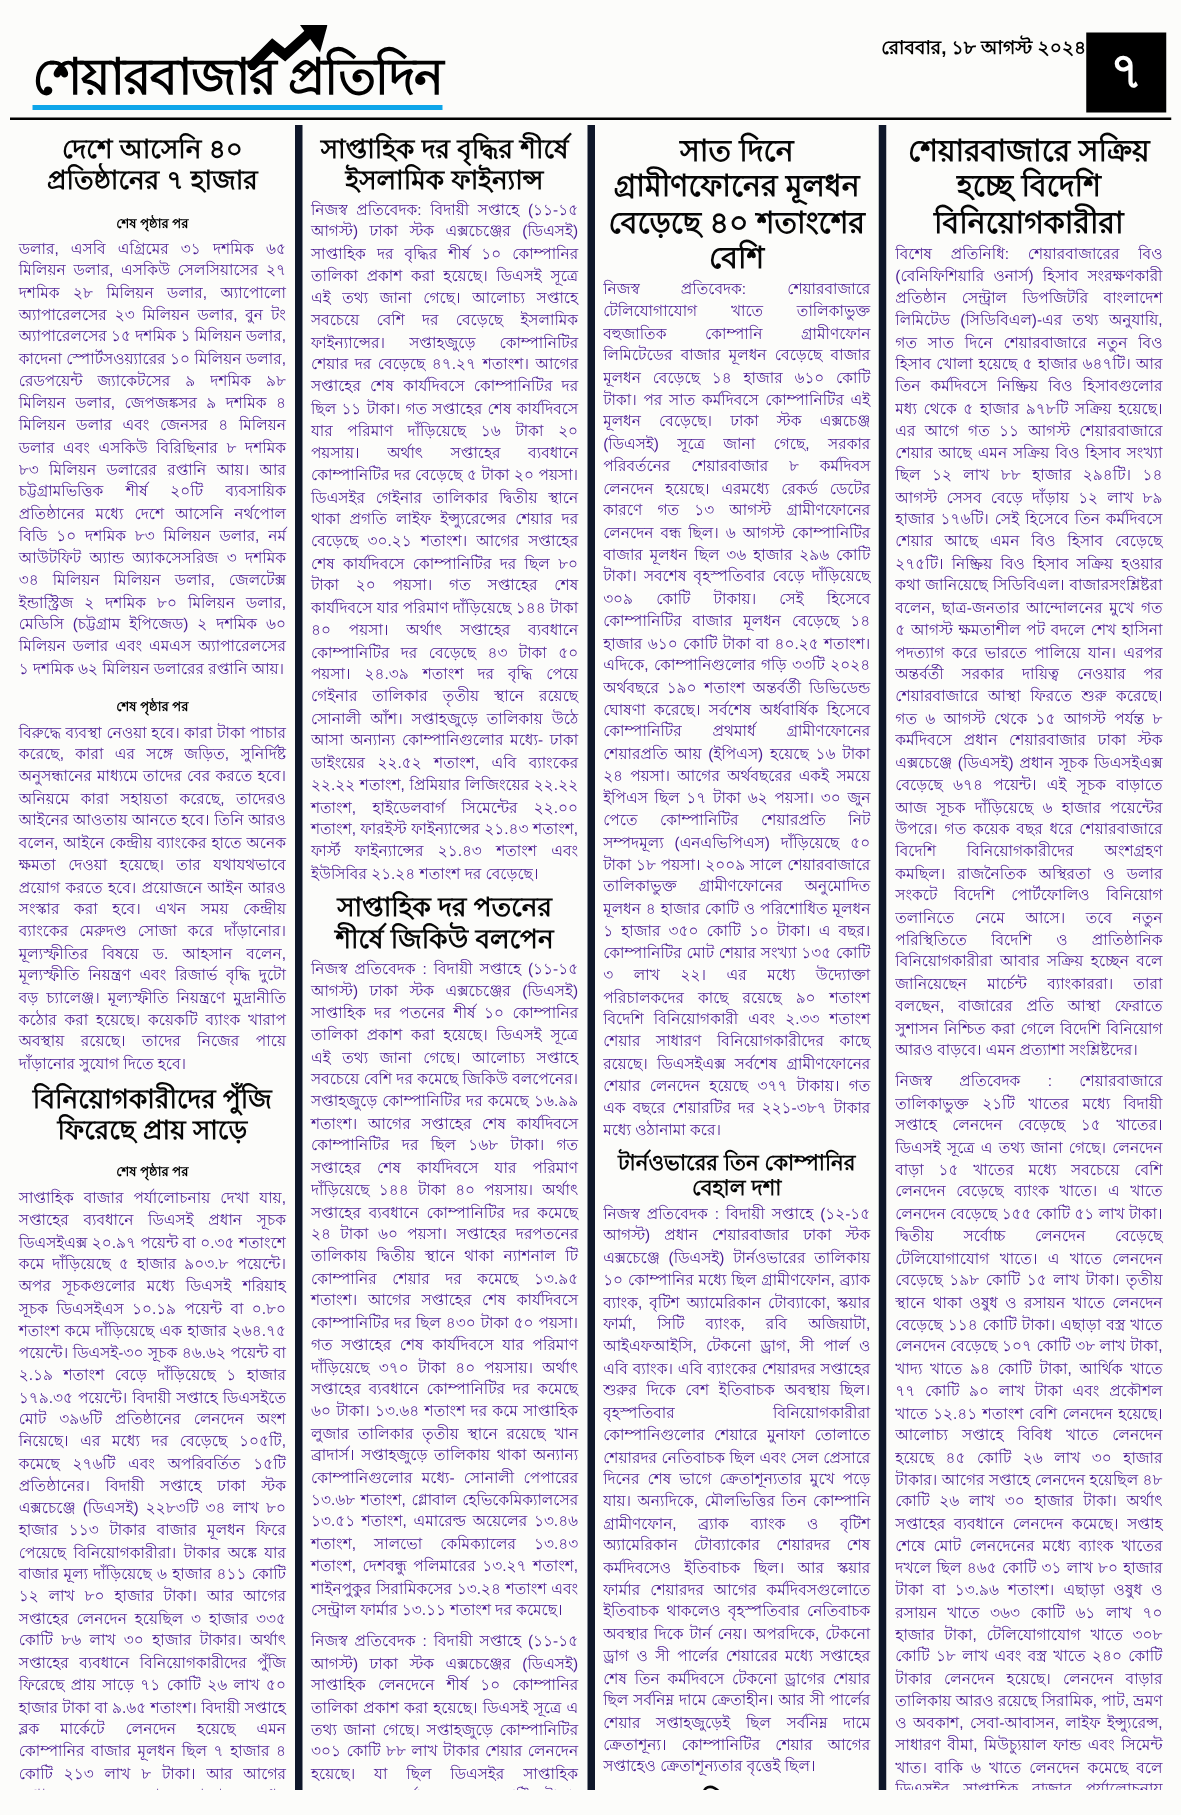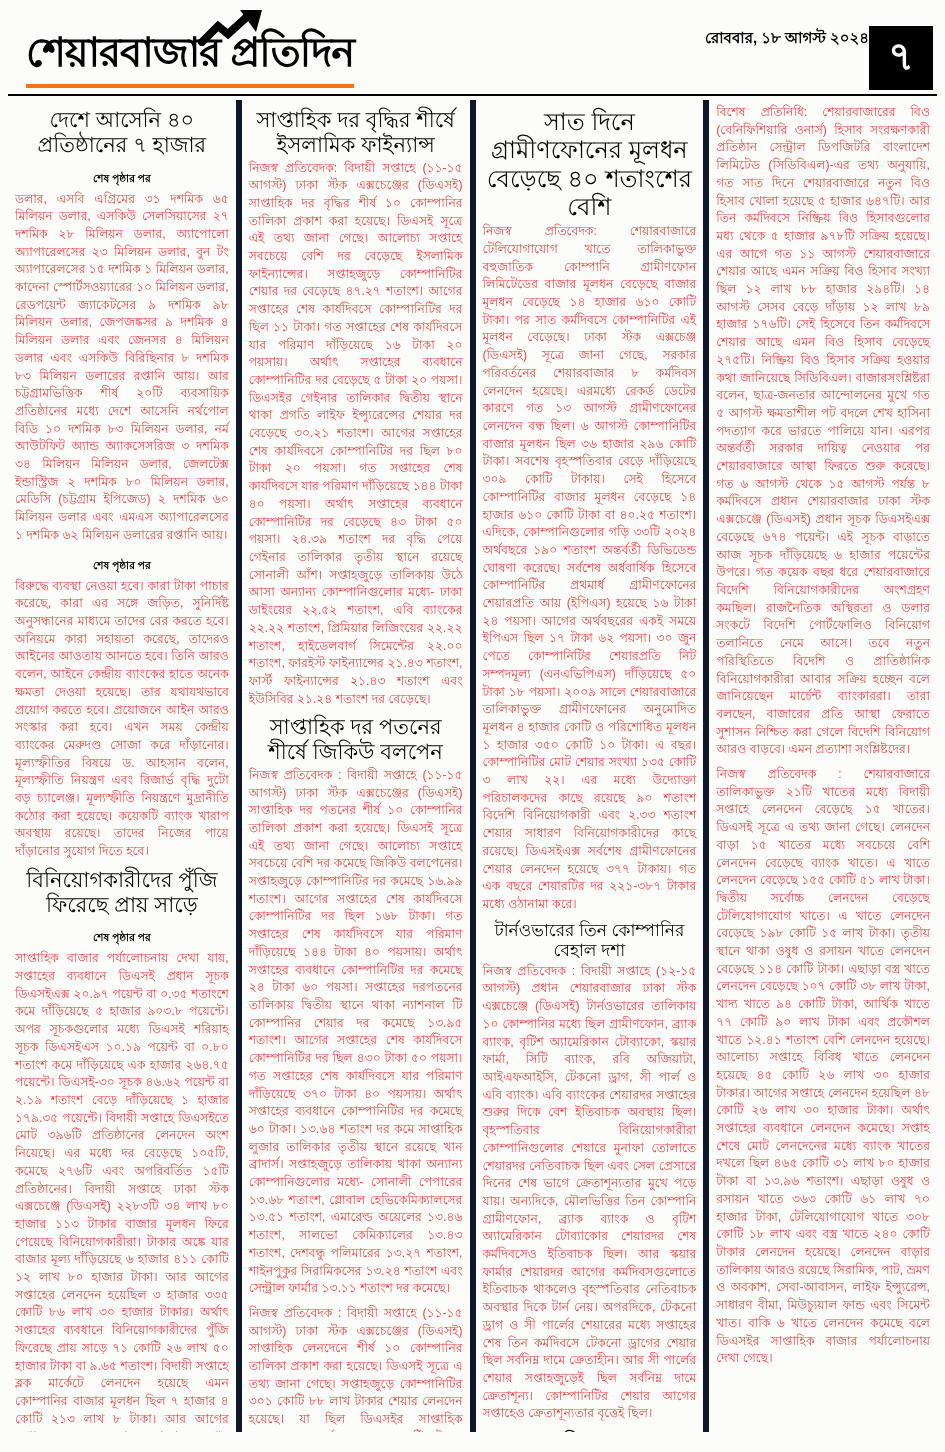--- a/index.html
+++ b/index.html
@@ -5,39 +5,39 @@
   html,body{margin:0;padding:0;background:#e8e8e4;}
   .page{
     width:945px;height:1452px;margin:0 auto;background:#fcfcfa;color:#111;
     font-family:"Liberation Sans","DejaVu Sans",sans-serif;
     position:relative;box-sizing:border-box;padding:26px 8px 10px;overflow:hidden;
   }
   
   .masthead{display:flex;align-items:flex-end;justify-content:space-between;height:62px;padding:0 4px;}
   .logo-wrap{position:relative;display:inline-block;padding-left:14px;}
   .logo-text{font-size:40px;font-weight:900;letter-spacing:-1px;color:#000;line-height:1;
-    border-bottom:4px solid #f97316;padding-bottom:12px;display:inline-block;}
+    border-bottom:4px solid #0ea5e9;padding-bottom:2px;display:inline-block;}
   .logo-arrow{position:absolute;right:92px;top:-22px;}
   .mast-right{display:flex;}
   .issue-date{font-size:15px;font-weight:700;color:#000;padding-bottom:8px;}
   .page-badge{width:64px;height:64px;background:#000;color:#fff;display:flex;align-items:center;justify-content:center;
     font-size:40px;font-weight:700;margin-bottom:-2px;}
   .rule{height:2px;background:#000;margin:6px 0 4px;}
   
   .columns{display:flex;height:1332px;overflow:hidden;}
   .col{flex:1 1 0;padding:2px 7px 0;overflow:hidden;box-sizing:border-box;}
   .col + .col{border-left:6px solid #0f172a;}
   
   .story{margin-bottom:7px;}
-  .h{font-weight:400;text-align:center;color:#060606;margin:6px 0 1px;line-height:1.18;}
+  .h{font-weight:700;text-align:center;color:#060606;margin:6px 0 1px;line-height:1.18;}
   .h-xl{font-size:24px;}
   .h-lg{font-size:21px;}
   .h-md{font-size:17px;}
   .note{text-align:center;font-size:10.5px;font-weight:700;color:#000;margin:13px 0 3px;}
-  .body{font-size:12.3px;line-height:1.44;text-align:justify;margin:2px 0 5px;color:#ef4444;
+  .body{font-size:12.3px;line-height:1.44;text-align:justify;margin:2px 0 5px;color:#4c1d95;
     word-break:break-word;}
 </style>
 </head>
 <body>
 
 <div class="page">
 
   <header class="masthead">
     <div class="logo-wrap">
       <svg class="logo-arrow" width="64" height="36" viewBox="0 0 64 36" aria-hidden="true">
@@ -102,20 +102,21 @@
       </article>
       <article class="story">
         <h2 class="h h-xl">পতনে দিশেহারা ‘এ’ গ্রুপের সাত শেয়ারের বিনিয়োগকারীরা</h2>
 
       </article>
 
     </section>
 
     <section class="col">
       <article class="story">
+        <h2 class="h h-xl">শেয়ারবাজারে সক্রিয় হচ্ছে বিদেশি বিনিয়োগকারীরা</h2>
         <p class="body">বিশেষ প্রতিনিধি: শেয়ারবাজারের বিও (বেনিফিশিয়ারি ওনার্স) হিসাব সংরক্ষণকারী প্রতিষ্ঠান সেন্ট্রাল ডিপজিটরি বাংলাদেশ লিমিটেড (সিডিবিএল)-এর তথ্য অনুযায়ি, গত সাত দিনে শেয়ারবাজারে নতুন বিও হিসাব খোলা হয়েছে ৫ হাজার ৬৪৭টি। আর তিন কর্মদিবসে নিষ্ক্রিয় বিও হিসাবগুলোর মধ্য থেকে ৫ হাজার ৯৭৮টি সক্রিয় হয়েছে। এর আগে গত ১১ আগস্ট শেয়ারবাজারে শেয়ার আছে এমন সক্রিয় বিও হিসাব সংখ্যা ছিল ১২ লাখ ৮৮ হাজার ২৯৪টি। ১৪ আগস্ট সেসব বেড়ে দাঁড়ায় ১২ লাখ ৮৯ হাজার ১৭৬টি। সেই হিসেবে তিন কর্মদিবসে শেয়ার আছে এমন বিও হিসাব বেড়েছে ২৭৫টি। নিষ্ক্রিয় বিও হিসাব সক্রিয় হওয়ার কথা জানিয়েছে সিডিবিএল। বাজারসংশ্লিষ্টরা বলেন, ছাত্র-জনতার আন্দোলনের মুখে গত ৫ আগস্ট ক্ষমতাশীল পট বদলে শেখ হাসিনা পদত্যাগ করে ভারতে পালিয়ে যান। এরপর অন্তর্বর্তী সরকার দায়িত্ব নেওয়ার পর শেয়ারবাজারে আস্থা ফিরতে শুরু করেছে। গত ৬ আগস্ট থেকে ১৫ আগস্ট পর্যন্ত ৮ কর্মদিবসে প্রধান শেয়ারবাজার ঢাকা স্টক এক্সচেঞ্জে (ডিএসই) প্রধান সূচক ডিএসইএক্স বেড়েছে ৬৭৪ পয়েন্ট। এই সূচক বাড়াতে আজ সূচক দাঁড়িয়েছে ৬ হাজার পয়েন্টের উপরে। গত কয়েক বছর ধরে শেয়ারবাজারে বিদেশি বিনিয়োগকারীদের অংশগ্রহণ কমছিল। রাজনৈতিক অস্থিরতা ও ডলার সংকটে বিদেশি পোর্টফোলিও বিনিয়োগ তলানিতে নেমে আসে। তবে নতুন পরিস্থিতিতে বিদেশি ও প্রাতিষ্ঠানিক বিনিয়োগকারীরা আবার সক্রিয় হচ্ছেন বলে জানিয়েছেন মার্চেন্ট ব্যাংকাররা। তারা বলছেন, বাজারের প্রতি আস্থা ফেরাতে সুশাসন নিশ্চিত করা গেলে বিদেশি বিনিয়োগ আরও বাড়বে। এমন প্রত্যাশা সংশ্লিষ্টদের।</p>
       </article>
       <article class="story">
         <p class="body">নিজস্ব প্রতিবেদক : শেয়ারবাজারে তালিকাভুক্ত ২১টি খাতের মধ্যে বিদায়ী সপ্তাহে লেনদেন বেড়েছে ১৫ খাতের। ডিএসই সূত্রে এ তথ্য জানা গেছে। লেনদেন বাড়া ১৫ খাতের মধ্যে সবচেয়ে বেশি লেনদেন বেড়েছে ব্যাংক খাতে। এ খাতে লেনদেন বেড়েছে ১৫৫ কোটি ৫১ লাখ টাকা। দ্বিতীয় সর্বোচ্চ লেনদেন বেড়েছে টেলিযোগাযোগ খাতে। এ খাতে লেনদেন বেড়েছে ১৯৮ কোটি ১৫ লাখ টাকা। তৃতীয় স্থানে থাকা ওষুধ ও রসায়ন খাতে লেনদেন বেড়েছে ১১৪ কোটি টাকা। এছাড়া বস্ত্র খাতে লেনদেন বেড়েছে ১০৭ কোটি ৩৮ লাখ টাকা, খাদ্য খাতে ৯৪ কোটি টাকা, আর্থিক খাতে ৭৭ কোটি ৯০ লাখ টাকা এবং প্রকৌশল খাতে ১২.৪১ শতাংশ বেশি লেনদেন হয়েছে। আলোচ্য সপ্তাহে বিবিধ খাতে লেনদেন হয়েছে ৪৫ কোটি ২৬ লাখ ৩০ হাজার টাকার। আগের সপ্তাহে লেনদেন হয়েছিল ৪৮ কোটি ২৬ লাখ ৩০ হাজার টাকা। অর্থাৎ সপ্তাহের ব্যবধানে লেনদেন কমেছে। সপ্তাহ শেষে মোট লেনদেনের মধ্যে ব্যাংক খাতের দখলে ছিল ৪৬৫ কোটি ৩১ লাখ ৮০ হাজার টাকা বা ১৩.৯৬ শতাংশ। এছাড়া ওষুধ ও রসায়ন খাতে ৩৬৩ কোটি ৬১ লাখ ৭০ হাজার টাকা, টেলিযোগাযোগ খাতে ৩০৮ কোটি ১৮ লাখ এবং বস্ত্র খাতে ২৪০ কোটি টাকার লেনদেন হয়েছে। লেনদেন বাড়ার তালিকায় আরও রয়েছে সিরামিক, পাট, ভ্রমণ ও অবকাশ, সেবা-আবাসন, লাইফ ইন্স্যুরেন্স, সাধারণ বীমা, মিউচ্যুয়াল ফান্ড এবং সিমেন্ট খাত। বাকি ৬ খাতে লেনদেন কমেছে বলে ডিএসইর সাপ্তাহিক বাজার পর্যালোচনায় দেখা গেছে।</p>
       </article>
 
     </section>
 
   </main>
 </div>

